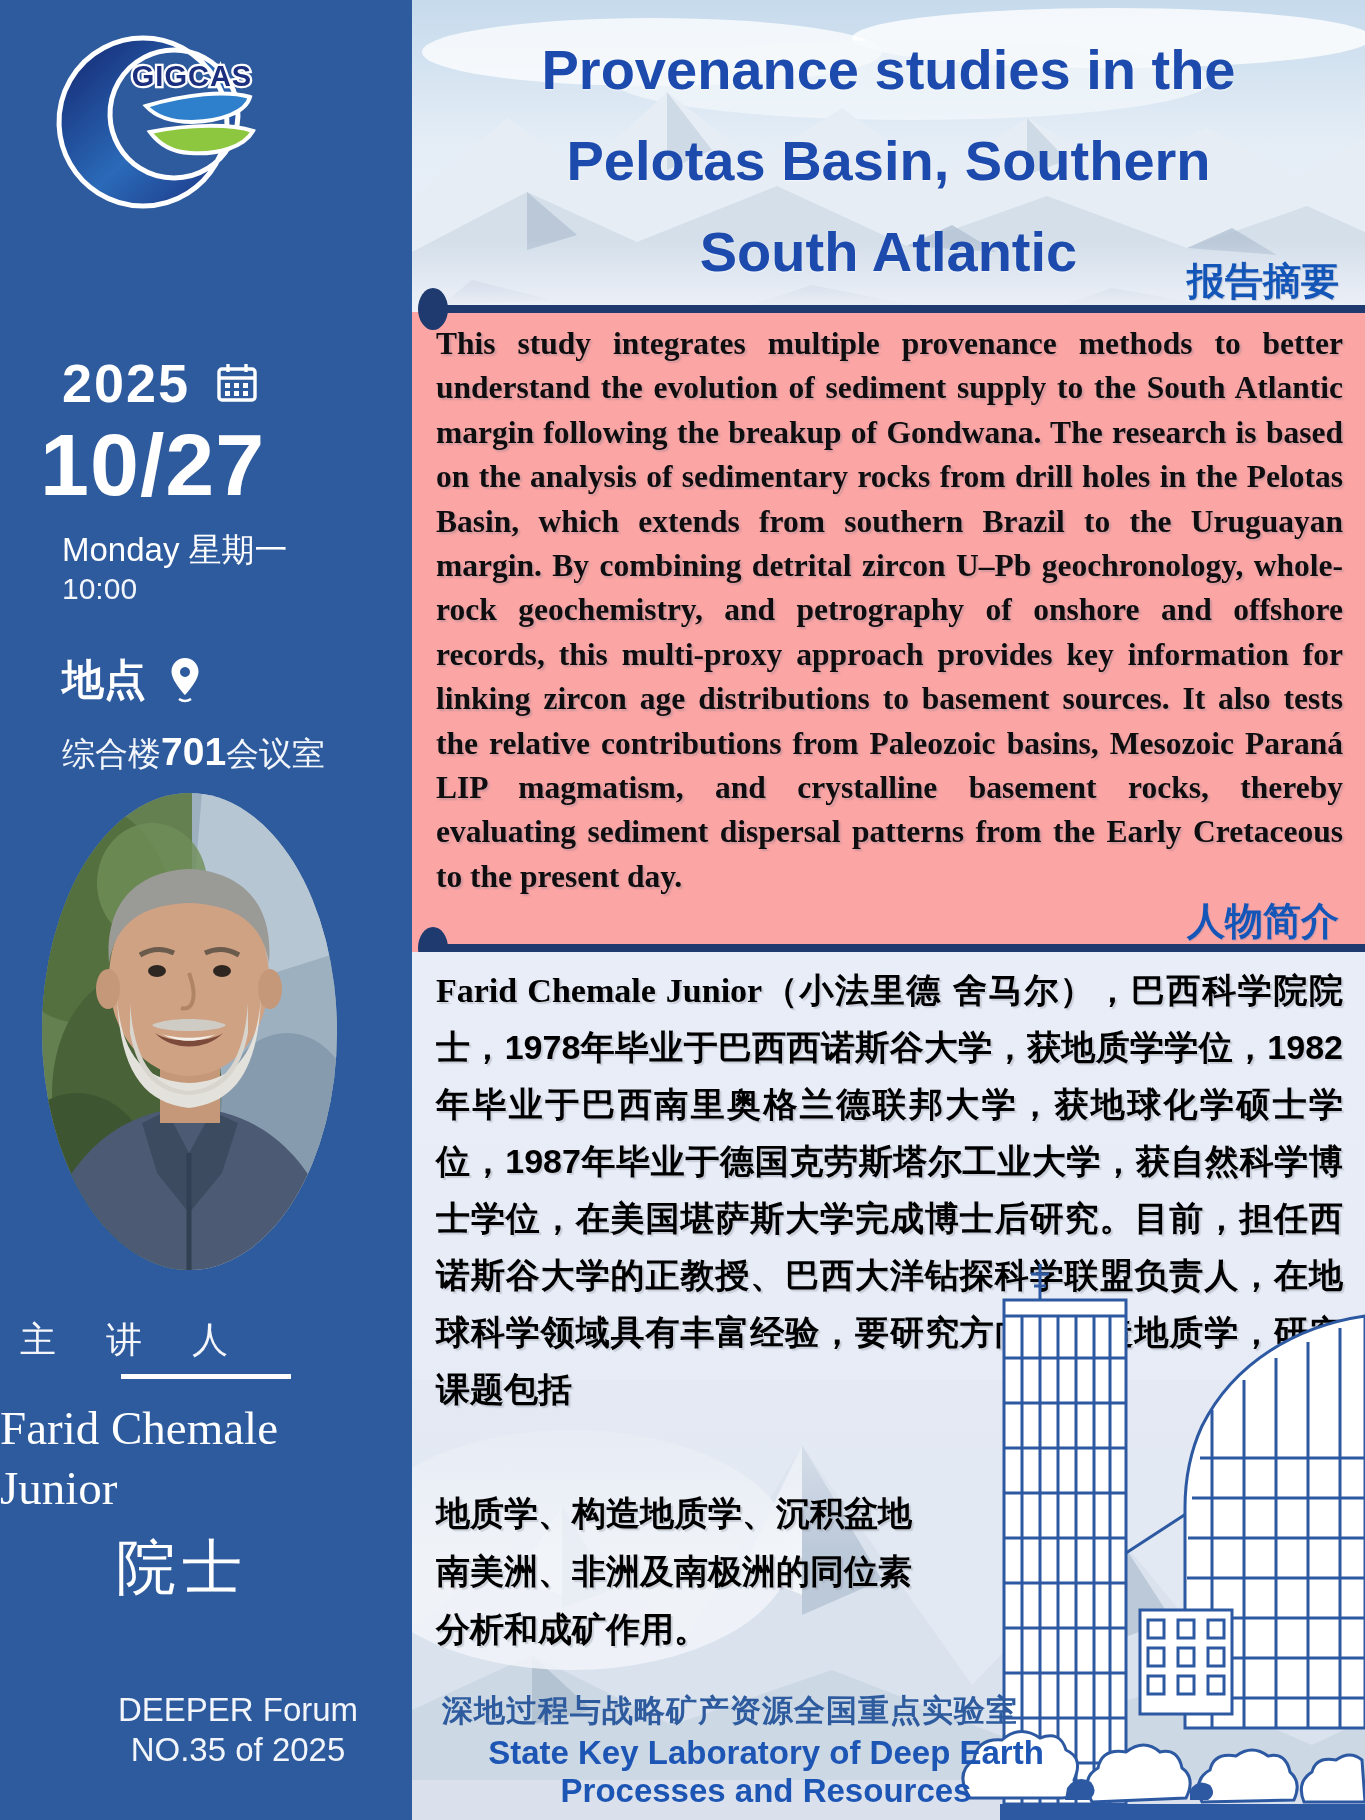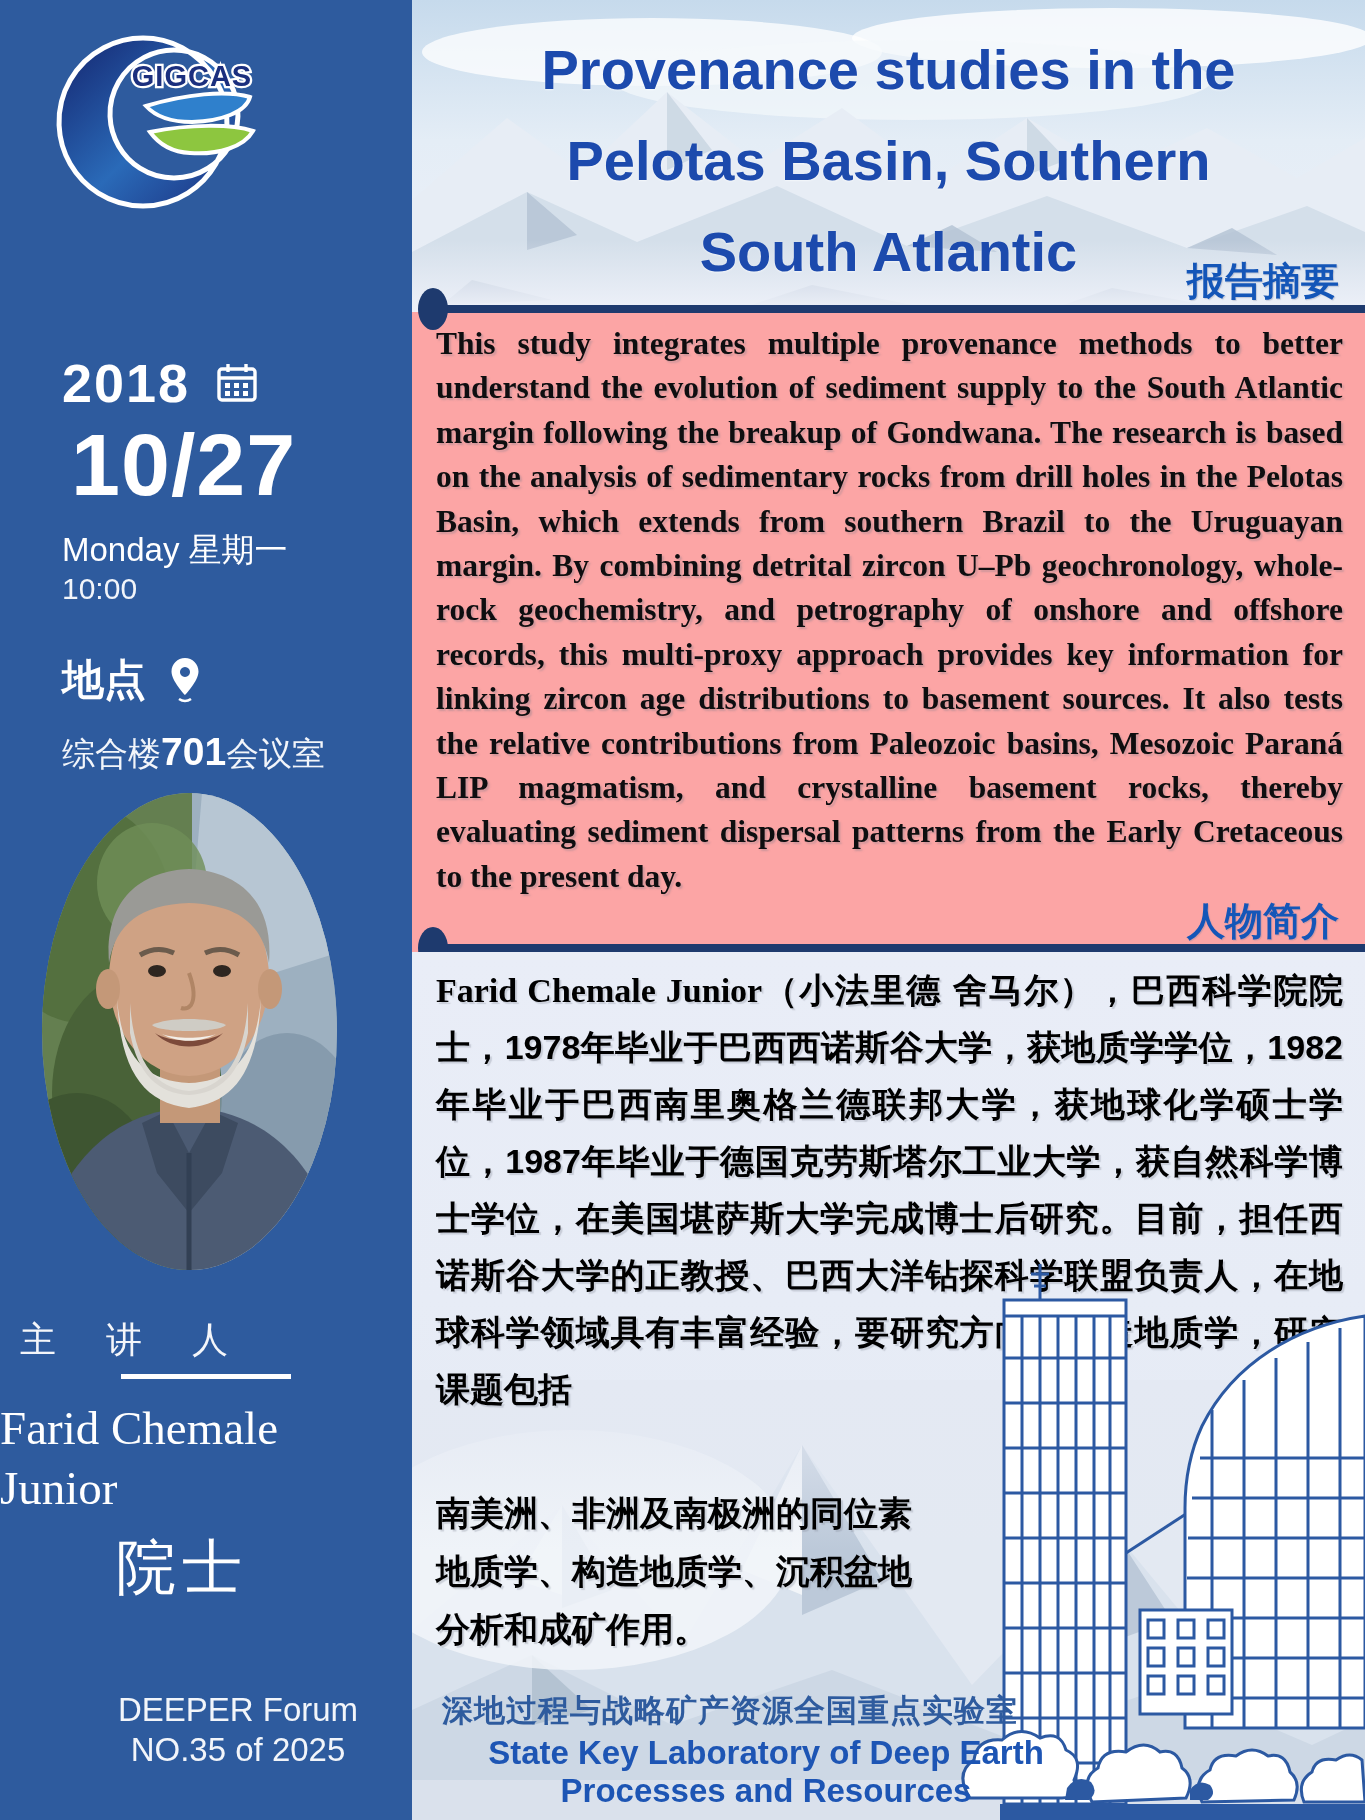--- a/index.html
+++ b/index.html
@@ -4,21 +4,21 @@
 <style>
   html,body{margin:0;padding:0;background:#ffffff;}
   .page{position:relative;width:1365px;height:1820px;overflow:hidden;
         font-family:"Liberation Sans",sans-serif;background:#eef1f9;}
 
   
   .sidebar{position:absolute;left:0;top:0;width:412px;height:1820px;background:#2e5b9e;color:#fff;}
   .logo{position:absolute;left:50px;top:26px;width:210px;height:190px;}
   .date-year{position:absolute;left:62px;top:352px;font-size:54px;font-weight:800;letter-spacing:2px;display:flex;align-items:center;gap:26px;}
   .cal-icon{width:42px;height:42px;}
-  .date-big{position:absolute;left:71px;top:414px;font-size:88px;font-weight:800;letter-spacing:1px;}
+  .date-big{position:absolute;left:40px;top:414px;font-size:88px;font-weight:800;letter-spacing:1px;}
   .date-week{position:absolute;left:62px;top:528px;font-size:33px;font-weight:400;color:#ffffff;}
   .date-time{position:absolute;left:62px;top:572px;font-size:30px;font-weight:300;color:#f2f5fa;}
   .loc-row{position:absolute;left:62px;top:652px;font-size:42px;font-weight:700;display:flex;align-items:center;gap:22px;}
   .pin-icon{width:34px;height:46px;}
   .loc-venue{position:absolute;left:62px;top:730px;font-size:33px;font-weight:400;color:#f2f5fa;}
   .loc-venue .num{font-size:39px;font-weight:800;color:#fff;}
   .avatar{position:absolute;left:42px;top:793px;width:295px;height:477px;}
   .speaker-label{position:absolute;left:0;top:1316px;width:412px;
                  font-size:36px;font-weight:500;letter-spacing:20px;padding-left:20px;box-sizing:border-box;color:#f4f6fa;}
   .speaker-underline{position:absolute;left:121px;top:1374px;width:170px;height:5px;background:#ffffff;}
@@ -80,21 +80,21 @@
           <stop offset="1" stop-color="#1b2f7e"></stop>
         </linearGradient>
       </defs>
       <path d="M 93 12 a 84 84 0 1 0 0.02 0 Z M 124 24 a 64 64 0 1 1 -0.02 0 Z" fill-rule="evenodd" fill="url(#lgC)" stroke="#ffffff" stroke-width="5"></path>
       <path d="M 96 80 C 136 68 176 64 200 71 C 196 86 172 95 142 96 C 120 96 105 90 96 80 Z" fill="#2f80cc" stroke="#ffffff" stroke-width="4"></path>
       <path d="M 100 106 C 140 98 182 98 203 105 C 194 121 168 129 140 127 C 120 126 108 117 100 106 Z" fill="#8dc63f" stroke="#ffffff" stroke-width="4"></path>
       <text x="142" y="60" text-anchor="middle" font-size="29" font-weight="bold" fill="#1b2f7e" stroke="#ffffff" stroke-width="4.5" paint-order="stroke" letter-spacing="1">GIGCAS</text>
     </svg>
 
     <div class="date-year">
-      <span>2018</span>
+      <span>2025</span>
       <svg class="cal-icon" viewBox="0 0 42 42">
         <rect x="3" y="7" width="36" height="31" rx="3" fill="none" stroke="#ffffff" stroke-width="3.4"></rect>
         <line x1="3" y1="16" x2="39" y2="16" stroke="#ffffff" stroke-width="3.4"></line>
         <line x1="12" y1="2" x2="12" y2="10" stroke="#ffffff" stroke-width="3.4"></line>
         <line x1="30" y1="2" x2="30" y2="10" stroke="#ffffff" stroke-width="3.4"></line>
         <rect x="9" y="21" width="5" height="5" fill="#ffffff"></rect>
         <rect x="18" y="21" width="5" height="5" fill="#ffffff"></rect>
         <rect x="27" y="21" width="5" height="5" fill="#ffffff"></rect>
         <rect x="9" y="29" width="5" height="5" fill="#ffffff"></rect>
         <rect x="18" y="29" width="5" height="5" fill="#ffffff"></rect>
@@ -235,22 +235,22 @@
       <path d="M120 275 L180 330 L120 345 Z M600 360 L650 335 L710 365 Z" fill="#a9bacb" opacity="0.7"></path>
       <ellipse cx="160" cy="170" rx="220" ry="120" fill="#f1f4f9" opacity="0.85"></ellipse>
       <rect width="953" height="170" fill="url(#fade2)"></rect>
       <rect y="400" width="953" height="40" fill="#dfe6f0" opacity="0.7"></rect>
     </svg>
 
     <div class="bio">
       <span class="bio-name">Farid Chemale Junior</span><span>（小法里德 舍马尔），巴西科学院院士，1978年毕业于巴西西诺斯谷大学，获地质学学位，1982年毕业于巴西南里奥格兰德联邦大学，获地球化学硕士学位，1987年毕业于德国克劳斯塔尔工业大学，获自然科学博士学位，在美国堪萨斯大学完成博士后研究。目前，担任西诺斯谷大学的正教授、巴西大洋钻探科学联盟负责人，在地球科学领域具有丰富经验，要研究方向为构造地质学，研究课题包括</span>
     </div>
     <div class="bio-wrap">
+      <span>地质学、构造地质学、沉积盆地</span>
       <span>南美洲、非洲及南极洲的同位素</span>
-      <span>地质学、构造地质学、沉积盆地</span>
       <span>分析和成矿作用。</span>
     </div>
 
     <svg class="building" viewBox="0 0 413 562">
       <g stroke="#2c59a2" stroke-width="3" fill="none">
 
         <line x1="88" y1="6" x2="88" y2="42"></line>
         <line x1="79" y1="16" x2="97" y2="16"></line>
         <line x1="82" y1="28" x2="94" y2="28"></line>
 

